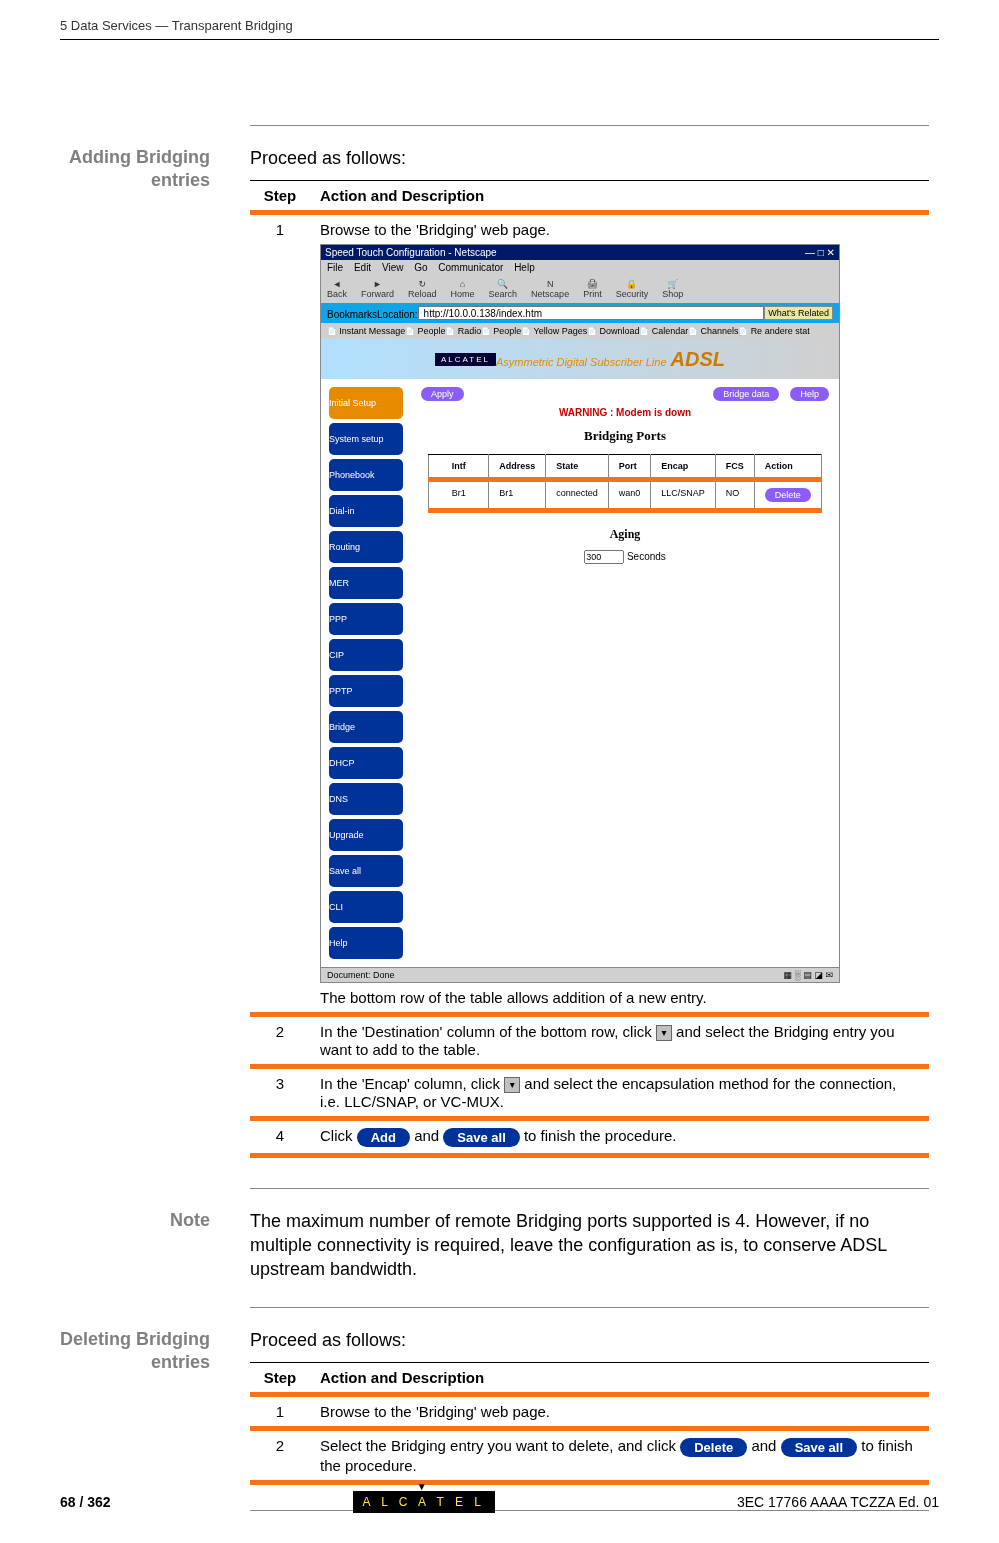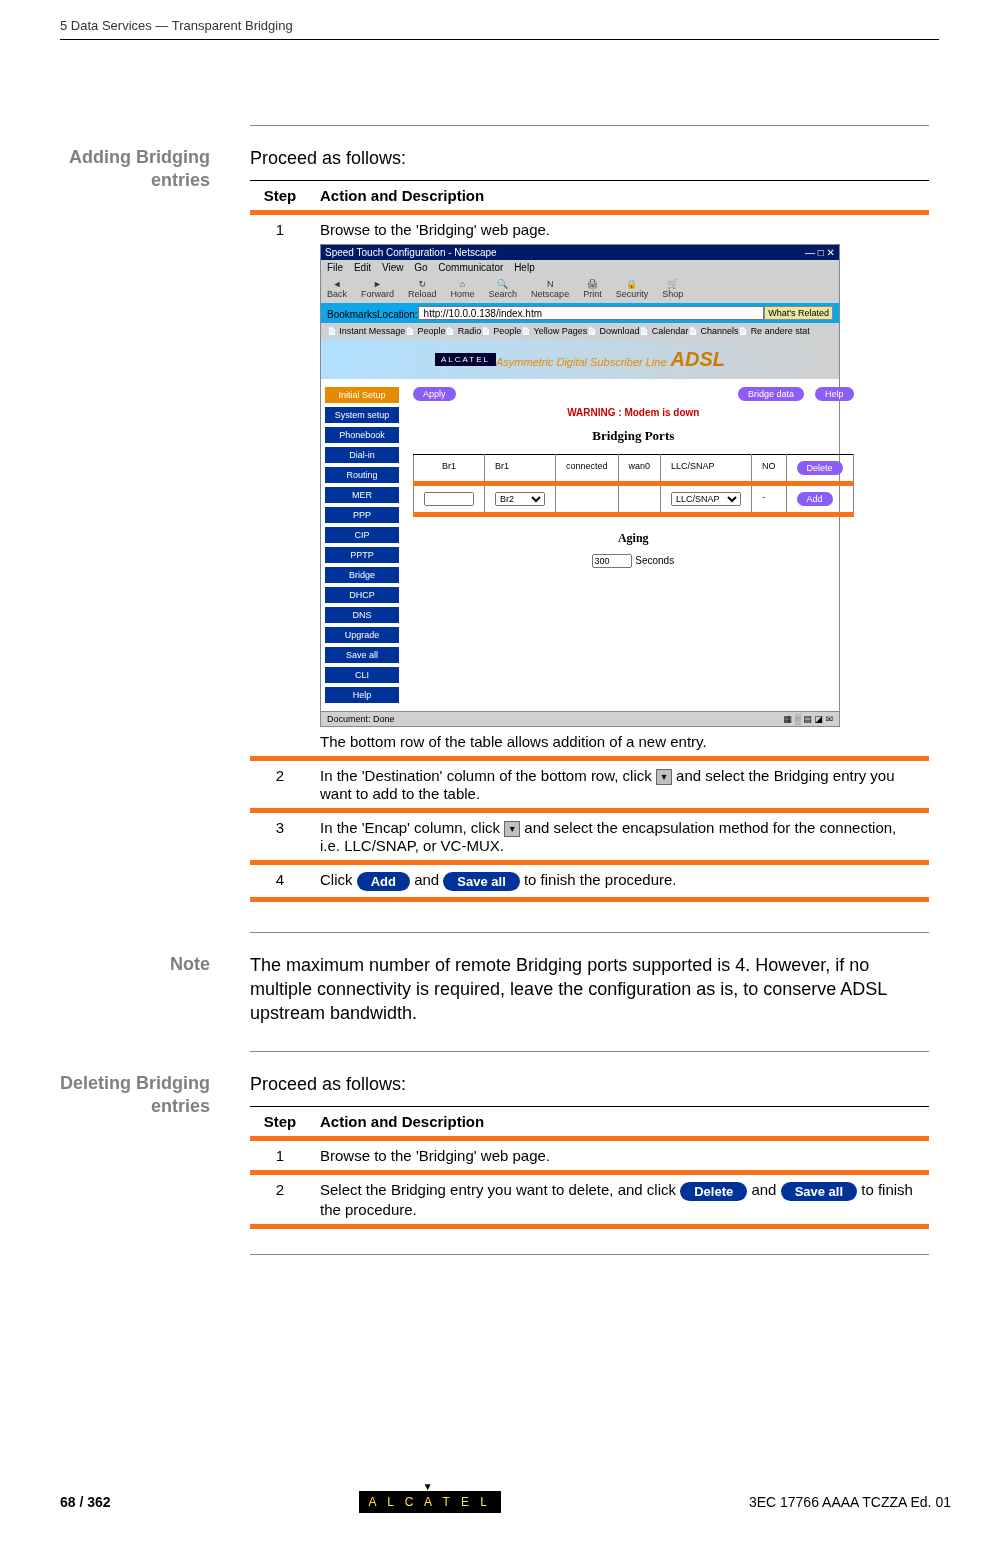--- a/index.html
+++ b/index.html
@@ -67,38 +67,38 @@
   .locbar input { flex:1; font-size:10px; height:14px; padding:0 4px; }
   .related-btn { background:#e8e8a0; border:1px solid #888; font-size:9px; padding:1px 3px; }
   .linkbar { background:#d0d0d0; padding:3px 6px; font-size:9px; display:flex; align-items:center; }
   .linkbar .linkitem::before { content:"📄 "; font-size:8px; }
   .adsl-banner { height: 40px; background: linear-gradient(90deg, #b0e0ff, #d0d0d0); position: relative; overflow:hidden; display:flex; align-items:center; justify-content:center; padding:0 10px; }
   .adsl-banner .brand { background:#003; color:#fff; font-size:8px; letter-spacing:2px; padding:2px 6px; }
   .adsl-banner .adsl-text { color:#e68a00; font-style:italic; font-size:11px; display:flex; align-items:baseline; gap:4px; }
   .adsl-banner .adsl-big { font-size:20px; font-weight:bold; font-style:italic; color:#cc7a00; }
   .inner-body { display:flex; background:#fff; }
   .sidebar { width:90px; background:#fff; padding:8px 4px; display:flex; flex-direction:column; gap:4px; align-items:center; }
-  .pill { width:74px; text-align:center; font-size:9px; color:#fff; padding:3px 0; border-radius:0; }
+  .pill { width:74px; text-align:left; font-size:9px; color:#fff; padding:11px 0; border-radius:5px; }
   .pill-orange { background:#e68a00; }
   .pill-blue { background:#003399; }
   .main-pane { flex:1; padding:8px 10px; font-size:10px; }
   .top-buttons { display:flex; justify-content:space-between; margin-bottom:6px; }
   .btn-small { background:#8b5cf6; color:#fff; border-radius:10px; padding:2px 10px; font-size:9px; display:inline-block; }
   .warning { color:#c00; font-weight:bold; text-align:center; font-size:10px; margin:4px 0 10px; }
   .ports-heading { text-align:center; font-weight:bold; font-size:13px; margin:6px 0 10px; font-family:Georgia,serif; }
   .ports-table { margin:0 auto; border-collapse:collapse; font-size:9px; }
   .ports-table th, .ports-table td { border:1px solid #888; padding:2px 6px; text-align:center; }
   .inputfield { font-size:9px; width:50px; }
   .aging-heading { text-align:center; font-weight:bold; font-size:12px; margin:14px 0 8px; font-family:Georgia,serif; }
   .aging-row { text-align:center; }
   .aging-row input { width:40px; font-size:9px; }
   .statusbar { background:#d0d0d0; display:flex; justify-content:space-between; padding:2px 6px; font-size:9px; border-top:1px solid #888; }
   .dropdown-icon { display:inline-block; width:16px; height:16px; background:#c0c0c0; border:1px solid #666; text-align:center; line-height:14px; font-size:10px; vertical-align:middle; }
   .inline-pill { display:inline-block; background:#003399; color:#fff; border-radius:12px; padding:2px 14px; font-size:13px; font-weight:bold; vertical-align:middle; }
-  .footer { position:absolute; bottom:30px; left:60px; right:48px; display:flex; justify-content:space-between; align-items:center; font-size:14px; }
+  .footer { position:absolute; bottom:30px; left:60px; right:60px; display:flex; justify-content:space-between; align-items:center; font-size:14px; }
   .footer-logo { background:#000; color:#fde047; letter-spacing:4px; padding:4px 10px; font-size:12px; position:relative; }
   .footer-logo::before { content:"▼"; position:absolute; top:-10px; left:50%; transform:translateX(-50%); color:#000; font-size:10px; }
 </style>
 </head>
 <body>
 
 <div class="page-header">5   Data Services — Transparent Bridging</div>
 <hr class="header-rule">
 
 <div style="height:35px"></div>
@@ -219,38 +219,38 @@
                 <span>
                   <span class="btn-small">Bridge data</span>
                   &nbsp;&nbsp;
                   <span class="btn-small">Help</span>
                 </span>
               </div>
               <div class="warning">WARNING : Modem is down</div>
               <div class="ports-heading">Bridging Ports</div>
               <table class="ports-table">
                 <tbody>
+                      <tr>
+                  <th>Intf</th>
+                  <th>Address</th>
+                  <th>State</th>
+                  <th>Port</th>
+                  <th>Encap</th>
+                  <th>FCS</th>
+                  <th>Action</th>
+                </tr>
                 <tr>
                   <td>Br1</td>
                   <td>Br1</td>
                   <td>connected</td>
                   <td>wan0</td>
                   <td>LLC/SNAP</td>
                   <td>NO</td>
                   <td><span class="btn-small">Delete</span></td>
                 </tr>
-                <tr>
-                  <td><input class="inputfield" style=""></td>
-                  <td><select class="inputfield"><option>Br2</option></select></td>
-                  <td></td>
-                        <td></td>
-                  <td><select class="inputfield" style="width:70px"><option>LLC/SNAP</option></select></td>
-                  <td>-</td>
-                  <td><span class="btn-small">Add</span></td>
-                </tr>
               </tbody>
                   </table>
               <div class="aging-heading">Aging</div>
               <div class="aging-row">
                 <input value="300" style="">
                 <span>Seconds</span>
               </div>
             </div>
           </div>
           <div class="statusbar">

